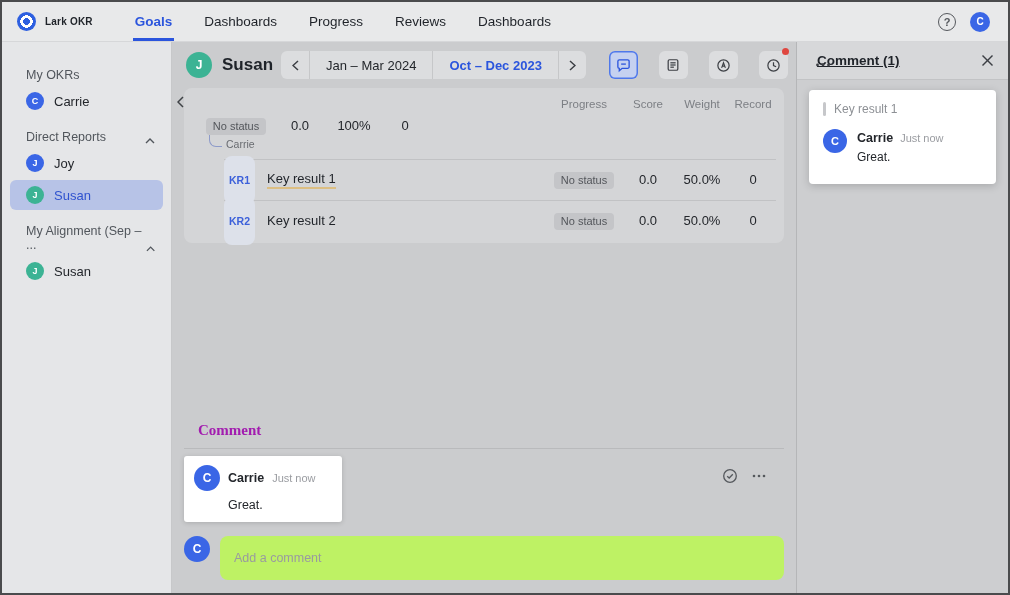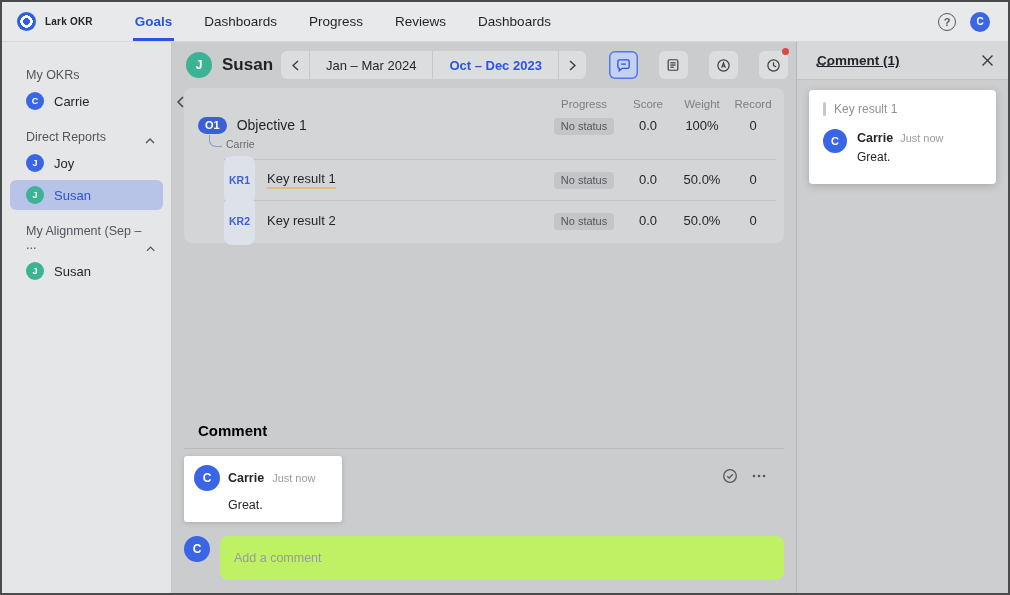--- a/index.html
+++ b/index.html
@@ -85,21 +85,21 @@
   .num { font-size:13px; color:#23262b; }
   .card-divider { border:none; border-top:1px solid #c1c2c4; margin-left:26px; }
   .kr-row { display:flex; align-items:center; height:40px; padding-left:26px; }
   .kr-left { flex:1; display:flex; align-items:center; min-width:0; }
   .tag-kr { background:#dde1ea; color:#3c60da; font-size:10.5px; font-weight:700; border-radius:8px; padding:18px 5px;text-align:center; }
   .kr-title { font-size:13px; color:#1f2329; margin-left:12px; }
   .kr-title.anchored { border-bottom:2px solid #dcbe82; padding-bottom:1px; }
 
   
   .comment-section { position:absolute; left:0; right:0; bottom:0; padding:0 12px 13px; }
-  .comment-heading { font-size:15px; font-weight:700; color:#000000; margin:0 0 9px 14px; }
+  .comment-heading { font-size:15px; font-weight:700; color:#a21caf; margin:0 0 9px 14px;font-family:Liberation Serif, serif; }
   .comment-divider { border:none; border-top:1px solid #b9babc; }
   .comment-row { position:relative; margin-top:7px; }
   .comment-spot { background:#ffffff; border-radius:3px; box-shadow:0 1px 5px rgba(0,0,0,.16);
                   display:inline-block; padding:9px 26px 10px 10px; }
   .c-head { display:flex; align-items:center; gap:8px; }
   .c-name { font-size:12.5px; font-weight:700; color:#23262b; }
   .c-time { font-size:11px; color:#9a9ca1; }
   .c-text { font-size:12.5px; color:#23262b; margin:7px 0 0 34px; }
   .comment-actions { position:absolute; top:12px; right:18px; display:flex; align-items:center; gap:14px; color:#55585d; }
   .comment-input-row { display:flex; align-items:flex-start; gap:10px; margin-top:14px; }
@@ -256,24 +256,20 @@
       <div class="okr-card">
         <div class="col-head">
           <div class="spacer-flex"></div>
           <div class="c-progress">Progress</div>
           <div class="c-score">Score</div>
           <div class="c-weight">Weight</div>
           <div class="c-record">Record</div>
         </div>
 
         <div class="obj-row">
-          <div class="obj-left">
-            <span class="tag-o">O1</span>
-            <span class="obj-title">Objective 1</span>
-          </div>
           <div class="c-progress"><span class="status-badge">No status</span></div>
           <div class="c-score num">0.0</div>
           <div class="c-weight num">100%</div>
           <div class="c-record num">0</div>
         </div>
         <div class="owner-row">
           <div class="elbow"></div>
           <span class="owner-name">Carrie</span>
         </div>
 

